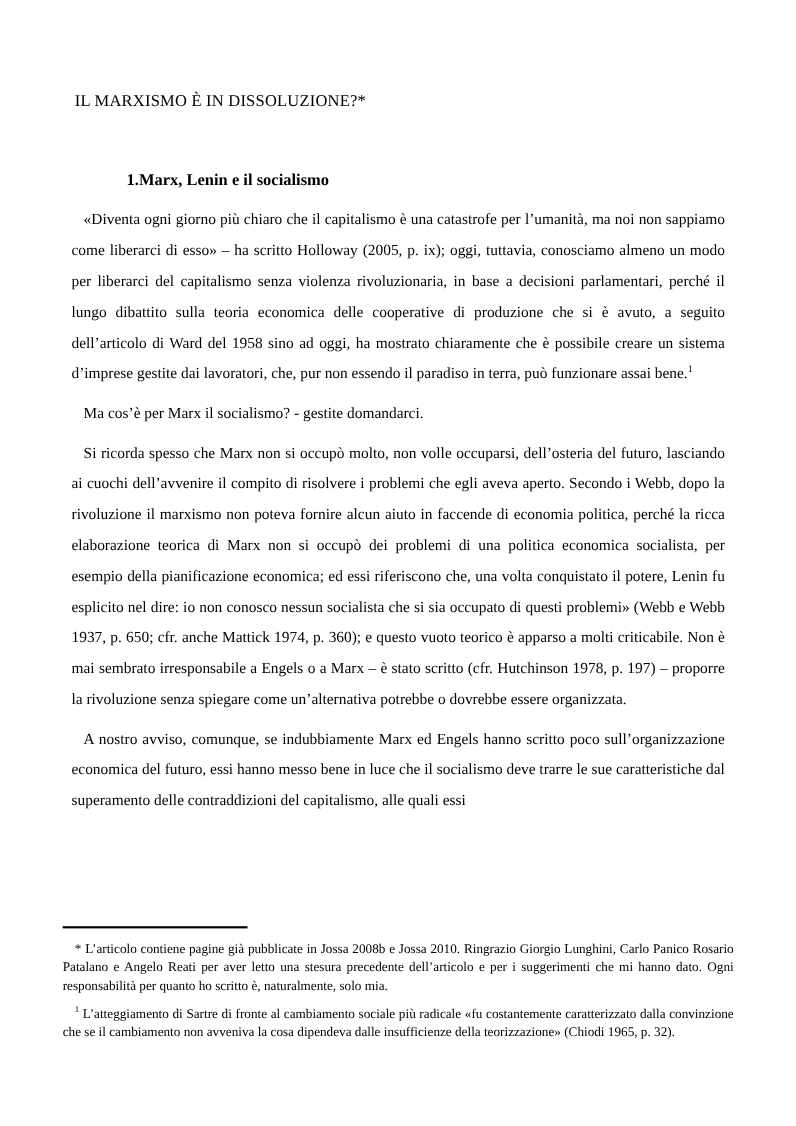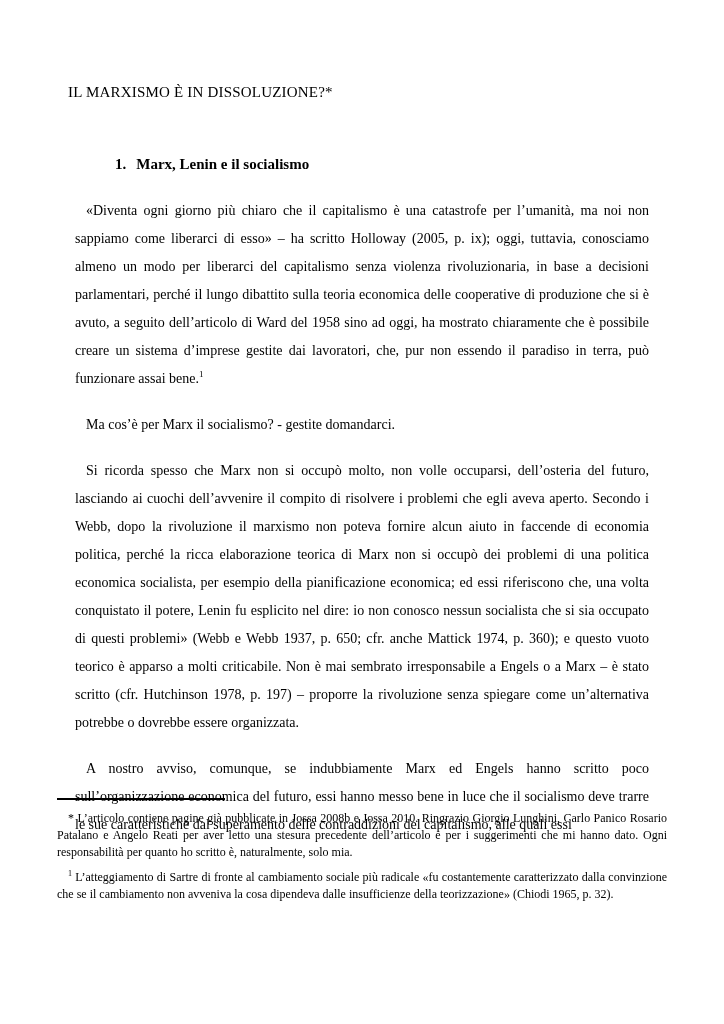--- a/index.html
+++ b/index.html
@@ -25,38 +25,37 @@
     line-height: 20px;
     letter-spacing: 0.2px;
   }
   .section-heading {
     font-size: 15px;
     font-weight: bold;
     margin: 48px 0 0 58px;
     line-height: 29px;
   }
   .section-heading .sec-label {
-    margin-left: 10px;
   }
   .par {
-    margin: 18px;
+    margin: 8px;
     font-size: 14px;
     line-height: 28px;
     text-align: justify;
     text-indent: 11px;
   }
   .noteref {
     font-size: 9px;
     line-height: 0;
   }
   .footnotes {
     position: absolute;
     left: 57px;
     right: 57px;
-    top: 798px;
+    top: 842px;
   }
   .fnrule {
     width: 168px;
     height: 2px;
     background: #000000;
     margin-bottom: 10px;
   }
   .fn {
     margin: 0 0 8px 0;
     font-size: 12px;

